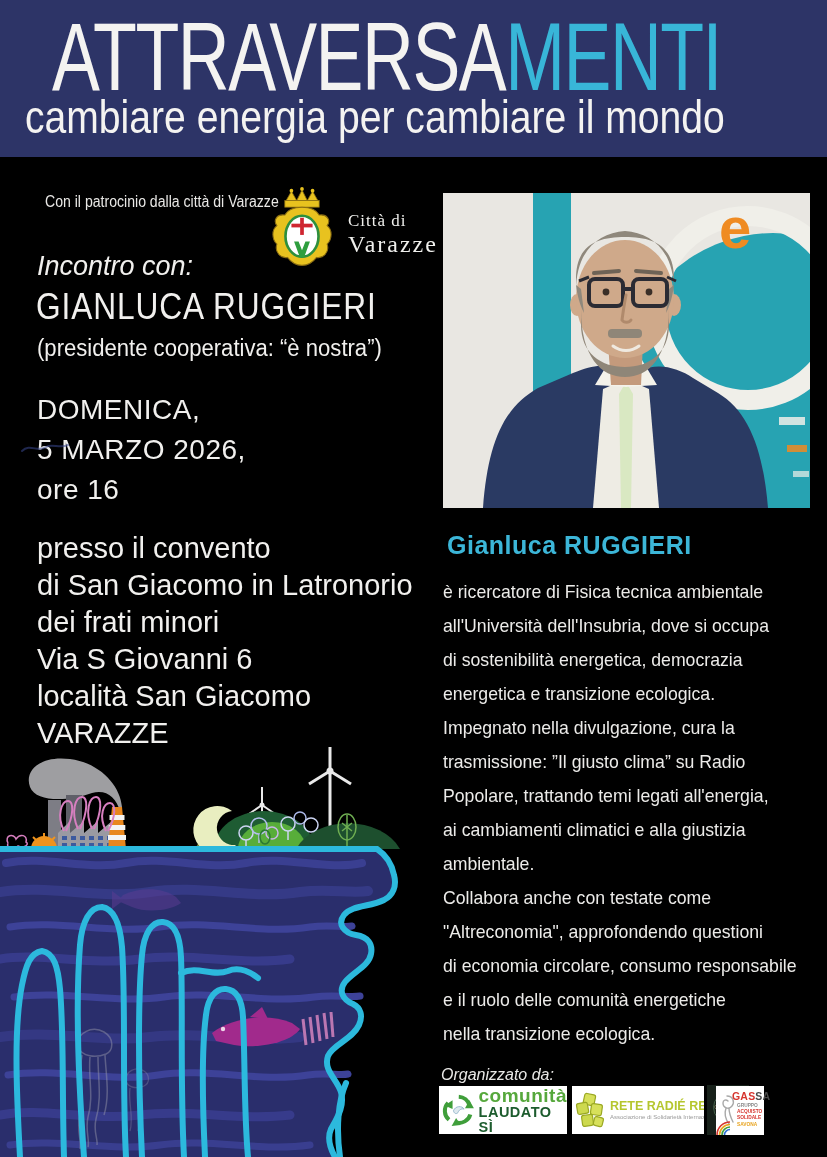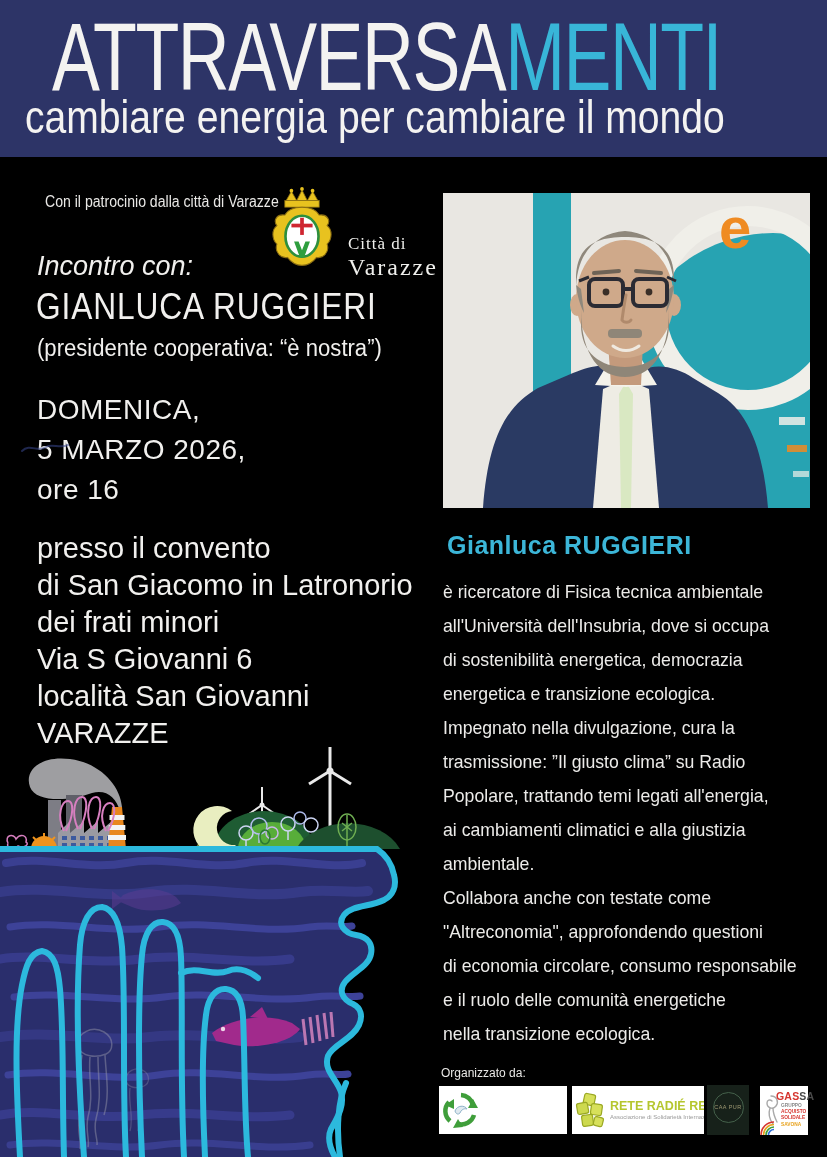--- a/index.html
+++ b/index.html
@@ -11,51 +11,51 @@
                 letter-spacing:-2px;color:#f4f3f1;white-space:nowrap;
                 transform:scaleX(.74);transform-origin:0 0;}
   .banner-title .teal{color:#38b6d8;}
   .banner-subtitle{position:absolute;left:25px;top:90px;font-size:46px;color:#f4f3f1;white-space:nowrap;
                    transform:scaleX(.85);transform-origin:0 0;}
   
   .patronage-text{position:absolute;left:45px;top:193px;font-size:16px;white-space:nowrap;
                   transform:scaleX(.88);transform-origin:0 0;color:#e9e8e6;}
   .crest{position:absolute;left:262px;top:186px;}
   .crest-caption{position:absolute;left:348px;top:211px;font-family:"Liberation Serif",serif;color:#efefec;}
-  .crest-caption .l1{font-size:17px;letter-spacing:1px;margin-top:23px;}
+  .crest-caption .l1{font-size:17px;letter-spacing:1px;}
   .crest-caption .l2{font-size:24px;letter-spacing:2px;}
   .intro{position:absolute;left:37px;top:251px;font-size:27px;font-style:italic;}
   .speaker-name{position:absolute;left:36px;top:286px;font-size:36px;letter-spacing:1px;white-space:nowrap;
                 transform:scaleX(.88);transform-origin:0 0;}
   .speaker-role{position:absolute;left:37px;top:335px;font-size:23px;white-space:nowrap;
                 transform:scaleX(.96);transform-origin:0 0;}
   .date-block{position:absolute;left:37px;top:390px;font-size:28px;line-height:40px;letter-spacing:.5px;}
   .venue-block{position:absolute;left:37px;top:530px;font-size:29px;line-height:37px;}
   .margin-scribble{position:absolute;left:20px;top:438px;opacity:.55;}
   
   .photo{position:absolute;left:443px;top:193px;}
   .bio-heading{position:absolute;left:447px;top:531px;font-size:25px;font-weight:bold;color:#3cb6d8;
                letter-spacing:.5px;}
   .bio{position:absolute;left:443px;top:575px;font-size:19px;line-height:34px;color:#ecebe9;
        white-space:nowrap;transform:scaleX(.93);transform-origin:0 0;}
   
-  .org-label{position:absolute;left:441px;top:1066px;font-size:12px;color:#e9e8e6;}
+  .org-label{position:absolute;left:441px;top:1066px;font-size:16px;color:#e9e8e6;font-style:italic;}
   .logo{position:absolute;top:1086px;height:48px;background:#fff;display:flex;align-items:center;overflow:hidden;}
   .logo-laudato{left:439px;width:128px;}
   .logo-laudato .txt{line-height:1;margin-left:2px;}
   .logo-laudato .t1{color:#56a83c;font-size:19px;font-weight:bold;letter-spacing:.5px;}
   .logo-laudato .t2{color:#1d5c2e;font-size:14.5px;font-weight:bold;letter-spacing:.5px;}
   .logo-rete{left:572px;width:132px;}
   .logo-rete .txt{line-height:1;margin-left:2px;}
   .logo-rete .t1{color:#b5c62e;font-size:12.5px;font-weight:bold;white-space:nowrap;}
   .logo-rete .t2{color:#9a9a9a;font-size:6px;white-space:nowrap;margin-top:2px;}
   .logo-emblem{left:707px;top:1085px;width:42px;height:50px;background:#17211a;display:block;position:absolute;}
   .logo-emblem .ring{position:absolute;left:6px;top:7px;width:29px;height:29px;border:1.5px solid #44604a;border-radius:50%;}
   .logo-emblem .etext{position:absolute;left:0;right:0;top:19px;text-align:center;font-size:5.5px;color:#a09a74;letter-spacing:.5px;}
-  .logo-gassa{left:760px;top:1086px;width:48px;height:49px;background:#fff;display:block;position:absolute;}
+  .logo-gassa{left:716px;top:1086px;width:48px;height:49px;background:#fff;display:block;position:absolute;}
   .logo-gassa .gas-line{position:absolute;left:16px;top:4px;font-size:10.5px;font-weight:bold;letter-spacing:.2px;}
   .logo-gassa .g1{color:#d6352f;} .logo-gassa .g2{color:#4a4a4a;}
   .logo-gassa .subs{position:absolute;left:21px;top:17px;font-size:4.8px;line-height:6.2px;font-weight:bold;text-align:left;}
   .logo-gassa .s0{color:#8a8a8a;} .logo-gassa .s1,.logo-gassa .s2{color:#d6352f;} .logo-gassa .s3{color:#e8a31e;}
   
   .illustration{position:absolute;left:0;top:745px;}
 </style>
 </head>
 <body>
 
@@ -97,21 +97,21 @@
 
   <svg class="margin-scribble" width="54" height="20" viewBox="0 0 54 20">
     <path d="M2,13 C10,5 18,15 26,9 C32,5 40,11 48,7" fill="none" stroke="#39488f" stroke-width="2" stroke-linecap="round"></path>
   </svg>
 
   <div class="venue-block">
     <div>presso il convento</div>
     <div>di San Giacomo in Latronorio</div>
     <div>dei frati minori</div>
     <div>Via S Giovanni 6</div>
-    <div>località San Giovanni</div>
+    <div>località San Giacomo</div>
     <div>VARAZZE</div>
   </div>
 
   <svg class="photo" width="367" height="315" viewBox="0 0 367 315">
     <rect x="0" y="0" width="367" height="315" fill="#e9e7e2"></rect>
     <rect x="90" y="0" width="38" height="315" fill="#27a3b2"></rect>
     <circle cx="330" cy="190" r="150" fill="#27a3b2"></circle>
     <circle cx="305" cy="115" r="92" fill="none" stroke="#f0efe9" stroke-width="20"></circle>
     <text x="276" y="55" font-family="Liberation Sans, sans-serif" font-size="58" font-weight="bold" fill="#ef8b22">e</text>
     <rect x="336" y="224" width="26" height="8" fill="#f0efe9" opacity=".85"></rect>
@@ -168,20 +168,24 @@
   <div class="logo logo-laudato">
     <svg width="40" height="42" viewBox="0 0 40 42" style="margin-left:2px;">
       <path d="M20,6 A13,13 0 0 1 32,16" fill="none" stroke="#3f9e3a" stroke-width="4.5"></path>
       <polygon points="32,10 37,19 27,19" fill="#3f9e3a"></polygon>
       <path d="M33,26 A13,13 0 0 1 17,35" fill="none" stroke="#3f9e3a" stroke-width="4.5"></path>
       <polygon points="22,38 12,39 17,30" fill="#3f9e3a"></polygon>
       <path d="M9,32 A13,13 0 0 1 8,13" fill="none" stroke="#3f9e3a" stroke-width="4.5"></path>
       <polygon points="4,16 13,10 13,20" fill="#3f9e3a"></polygon>
       <path d="M14,22 C16,16 24,16 26,20 C23,19 20,21 19,24 C17,26 15,25 14,22 Z" fill="#dfe9ef" stroke="#8fb3c9" stroke-width="1"></path>
     </svg>
+    <div class="txt">
+      <div class="t1">comunità</div>
+      <div class="t2">LAUDATO SÌ</div>
+    </div>
   </div>
 
   <div class="logo logo-rete">
     <svg width="34" height="40" viewBox="0 0 34 40" style="margin-left:2px;flex:none;">
       <rect x="10" y="4" width="11" height="11" rx="2" fill="#d7e05a" stroke="#9aa823" stroke-width="1.2" transform="rotate(12 15 9)"></rect>
       <rect x="3" y="13" width="11" height="11" rx="2" fill="#cdd94e" stroke="#9aa823" stroke-width="1.2" transform="rotate(-10 8 18)"></rect>
       <rect x="17" y="14" width="11" height="11" rx="2" fill="#d7e05a" stroke="#9aa823" stroke-width="1.2" transform="rotate(8 22 19)"></rect>
       <rect x="8" y="25" width="11" height="11" rx="2" fill="#cdd94e" stroke="#9aa823" stroke-width="1.2" transform="rotate(-8 13 30)"></rect>
       <rect x="20" y="27" width="9" height="9" rx="2" fill="#d7e05a" stroke="#9aa823" stroke-width="1.2" transform="rotate(14 24 31)"></rect>
     </svg>

